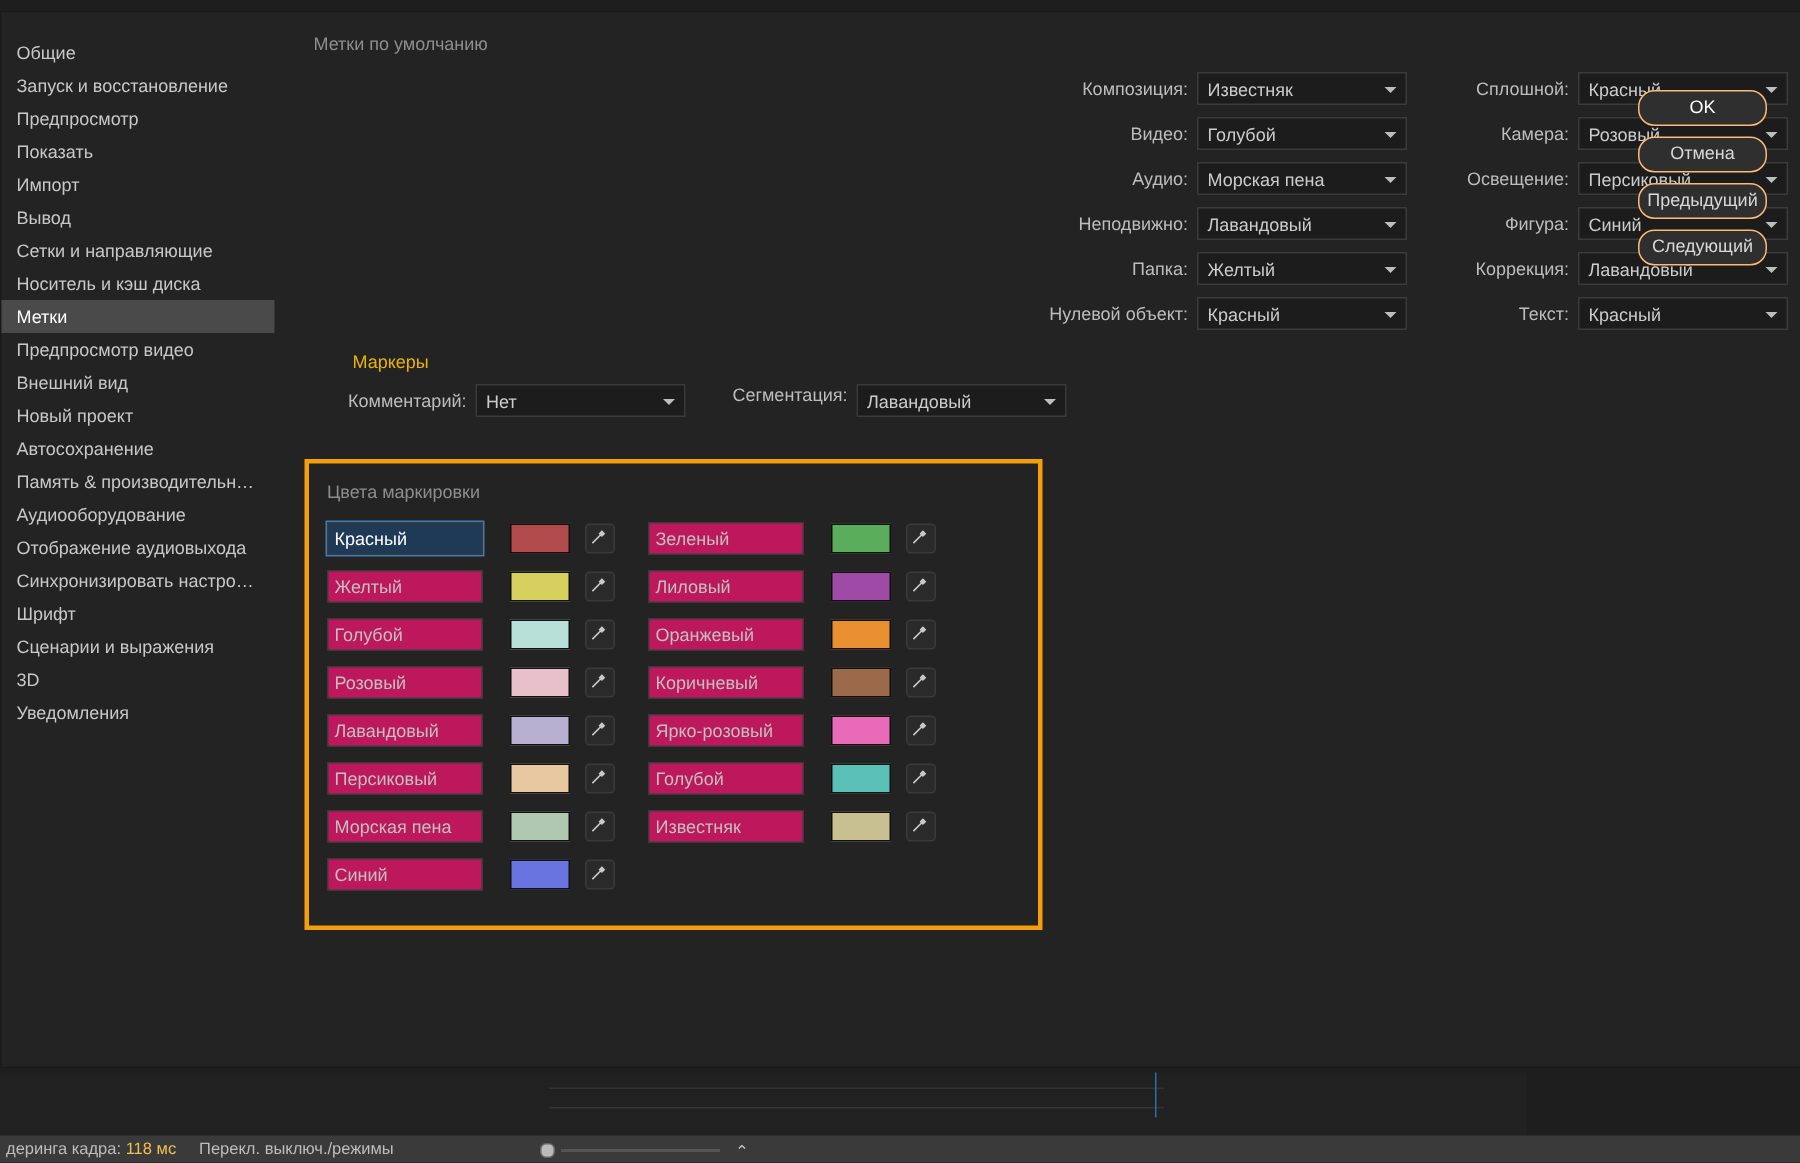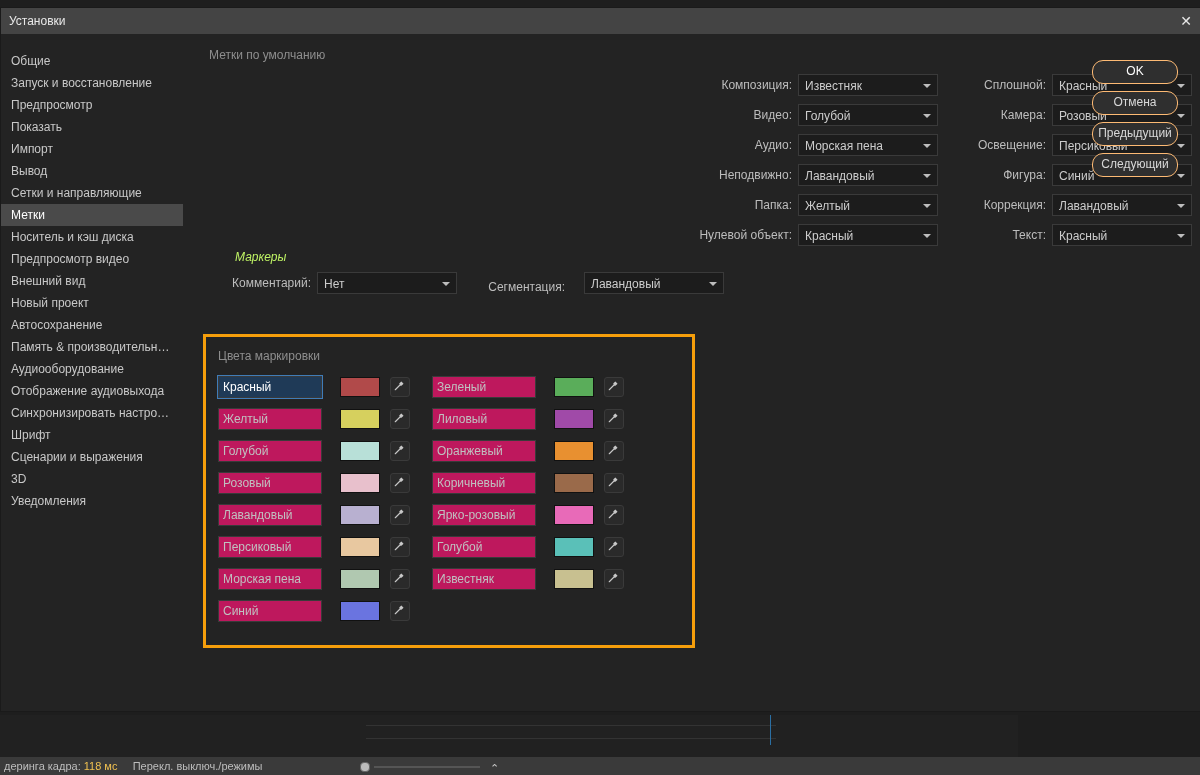--- a/index.html
+++ b/index.html
@@ -130,28 +130,27 @@
     border-right: 4px solid transparent;
     border-top: 4px solid #bdbdbd;
   }
   .cols {
     display: flex;
     gap: 26px;
     justify-content: flex-end;
   }
   .col { }
   .markers-sub {
-    margin-top: 0;
+    margin-top: 10px;
     margin-left: 26px;
-    color: #bef264;
-    font-style: italic;
+    color: #eab308;
   }
   .markers-row { margin-top: 6px; display:flex; align-items:center; height:26px; gap:26px; }
   .colors-highlight {
-    margin-top: 38px;
+    margin-top: 26px;
     border: 3px solid #f59e0b;
     padding: 12px 12px 18px 12px;
     width: 492px;
     box-sizing: border-box;
   }
   .colors-cols { display: flex; gap: 22px; margin-top:8px;}
   .colent {
     display: flex;
     align-items: center;
     height: 32px;
@@ -219,36 +218,32 @@
   .statusline .hl { color:#f0c050; }
   .statusline .sl { position:absolute; left:360px; top:5px; width:120px; display:flex; align-items:center; }
   .statusline .sl .knob { width:8px;height:8px;border-radius:4px;background:#bbb;border:1px solid #666; }
   .statusline .sl .line { height:2px; background:#555; flex:1; margin-left:4px; }
   .statusline .chev { position:absolute; left:490px; top:2px; color:#c8c8c8; }
 </style>
 </head>
 <body>
 
 <div class="dialog">
-  <div class="titlebar">
-    <span>Установки</span>
-    <span class="close">✕</span>
-  </div>
   <div class="body">
 
     <div class="sidebar" id="sidebar">
         <div class="side-item">Общие</div>
         <div class="side-item">Запуск и восстановление</div>
         <div class="side-item">Предпросмотр</div>
         <div class="side-item">Показать</div>
         <div class="side-item">Импорт</div>
         <div class="side-item">Вывод</div>
         <div class="side-item">Сетки и направляющие</div>
+        <div class="side-item">Носитель и кэш диска</div>
         <div class="side-item selected">Метки</div>
-        <div class="side-item">Носитель и кэш диска</div>
         <div class="side-item">Предпросмотр видео</div>
         <div class="side-item">Внешний вид</div>
         <div class="side-item">Новый проект</div>
         <div class="side-item">Автосохранение</div>
         <div class="side-item">Память &amp; производительность</div>
         <div class="side-item">Аудиооборудование</div>
         <div class="side-item">Отображение аудиовыхода</div>
         <div class="side-item">Синхронизировать настройки</div>
         <div class="side-item">Шрифт</div>
         <div class="side-item">Сценарии и выражения</div>
@@ -313,21 +308,21 @@
                 <div class="dropdown">Красный</div>
               </div>
             </div>
         </div>
         <div class="markers-sub">Маркеры</div>
         <div class="markers-row">
           <div style="display:flex;align-items:center;">
             <div class="label">Комментарий:</div>
             <div class="dropdown">Нет</div>
           </div>
-          <div style="display:flex;align-items:flex-end;gap:13px;">
+          <div style="display:flex;align-items:flex-start;">
             <div class="label small">Сегментация:</div>
             <div class="dropdown">Лавандовый</div>
           </div>
         </div>
       </div>
 
       <div class="colors-highlight">
         <div class="section-title">Цвета маркировки</div>
         <div class="colors-cols">
           <div id="colL">

